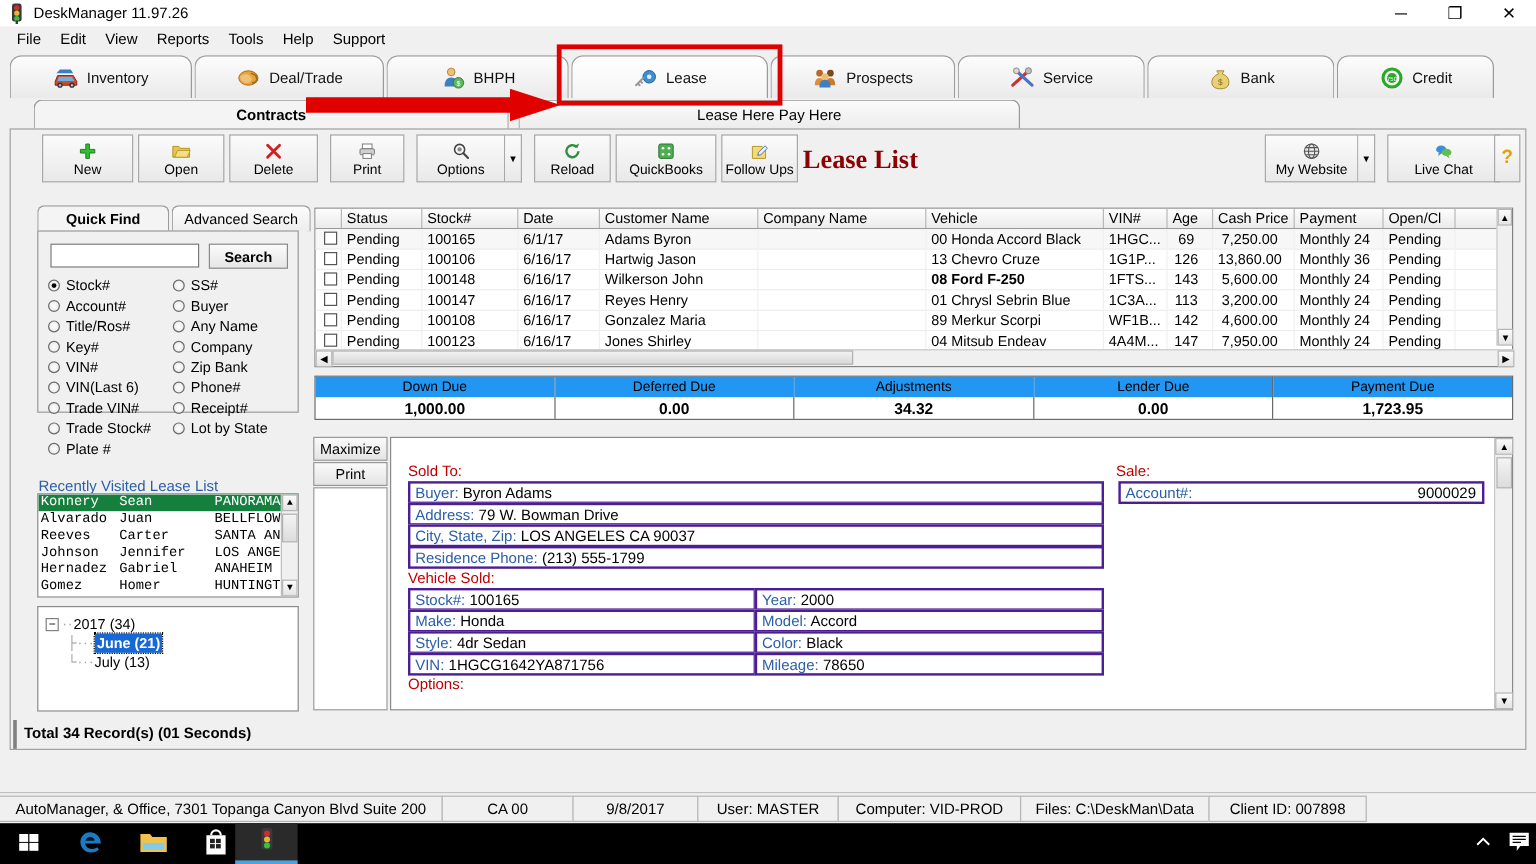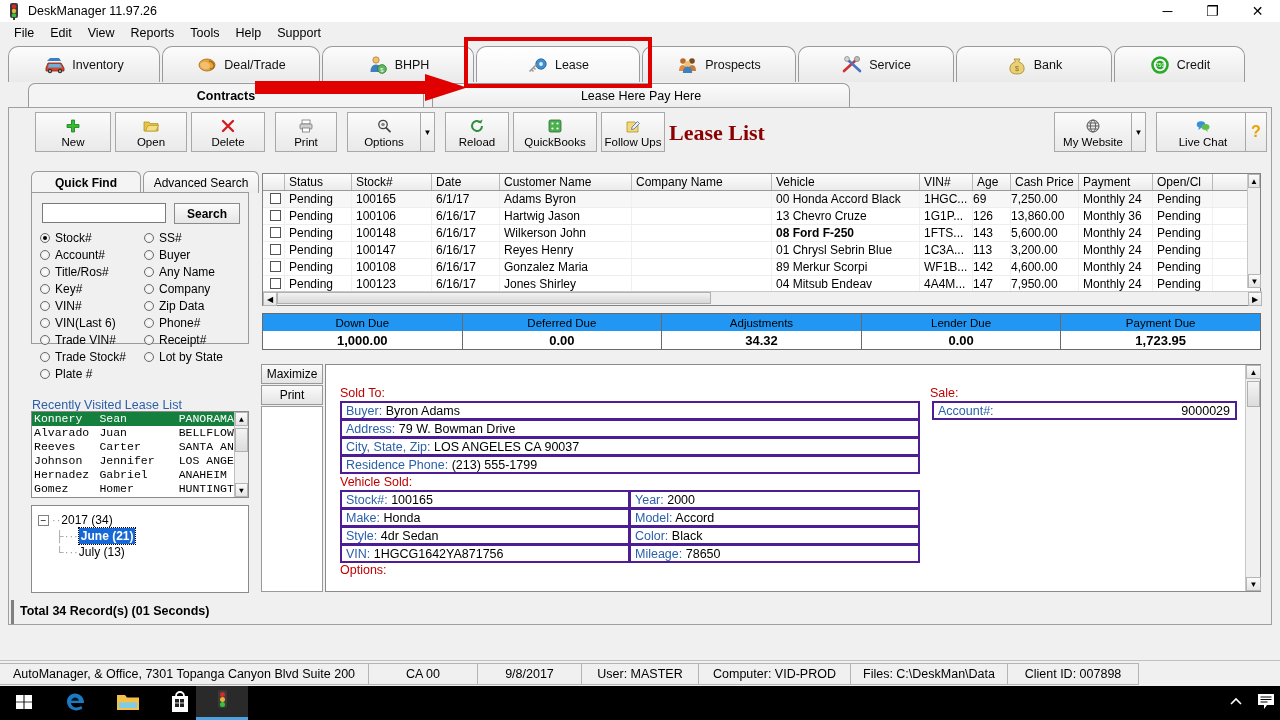--- a/index.html
+++ b/index.html
@@ -130,21 +130,21 @@
   .grid { position:absolute; left:261px; top:173px; width:999px; height:133px;
           background:#fff; border:1px solid #828282; }
   .ghead { display:flex; height:17px; background:linear-gradient(#fdfdfd,#ebebeb);
            border-bottom:1px solid #9a9a9a; font-size:12px; }
   .gh { border-right:1px solid #b8b8b8; padding-left:4px; line-height:17px;
         overflow:hidden; white-space:nowrap; }
   .grow { display:flex; height:17px; font-size:12px; border-bottom:1px solid #ededed; }
   .grow.alt { background:#f7f7f7; }
   .gc { border-right:1px solid #f0f0f0; padding-left:4px; line-height:17px;
         overflow:hidden; white-space:nowrap; }
-  .gc.num { text-align:left; padding-right:6px; padding-left:0; }
+  .gc.num { text-align:center; padding-right:6px; padding-left:0; }
   .chk { width:11px; height:11px; border:1px solid #555; background:#fff; margin:2px auto 0 auto; }
   .gvsb { position:absolute; right:0; top:0; width:13px; height:114px; background:#f0f0f0;
           border-left:1px solid #c8c8c8; }
   .ghsb { position:absolute; left:0; bottom:0; width:999px; height:14px;
           background:#f0f0f0; border-top:1px solid #c8c8c8; display:flex; }
   .hsb-thumb { height:12px; background:linear-gradient(#f2f2f2,#d8d8d8); border:1px solid #b0b0b0; }
 
   
   .totals { position:absolute; left:261px; top:313px; width:999px; height:37px;
             border:1px solid #6a6a6a; background:#fff; display:flex; }
@@ -511,21 +511,21 @@
               <span>Company</span>
             </span>
         </div>
         <div class="rrow">
           <span class="ritem c1">
               <span class="radio"></span>
               <span>VIN#</span>
             </span>
           <span class="ritem">
               <span class="radio"></span>
-              <span>Zip Data</span>
+              <span>Zip Bank</span>
             </span>
         </div>
         <div class="rrow">
           <span class="ritem c1">
               <span class="radio"></span>
               <span>VIN(Last 6)</span>
             </span>
           <span class="ritem">
               <span class="radio"></span>
               <span>Phone#</span>

